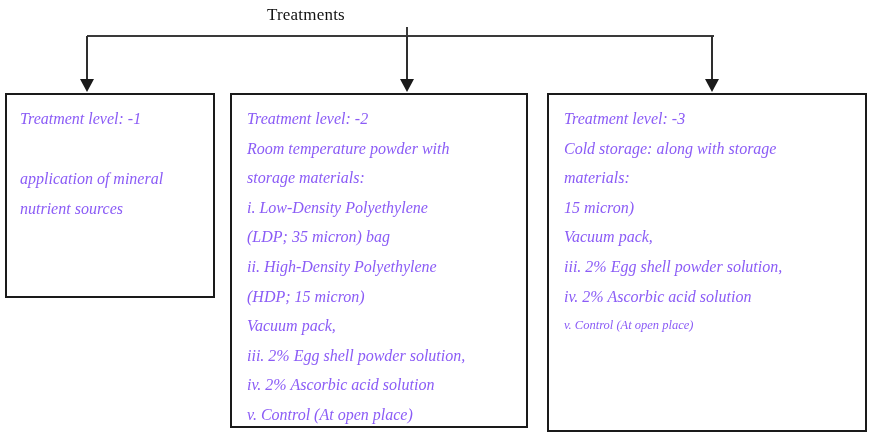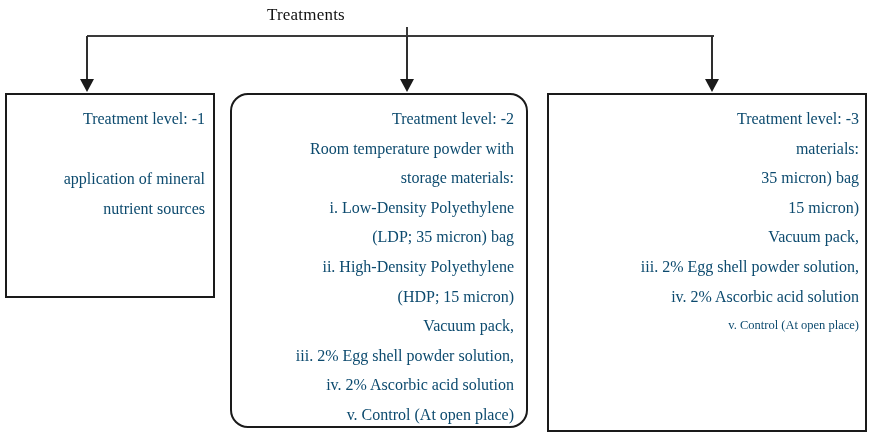--- a/index.html
+++ b/index.html
@@ -1,18 +1,18 @@
 <!DOCTYPE html>
 <html><head>
 <meta charset="utf-8">
 <style>
   * { margin: 0; padding: 0; box-sizing: border-box; }
   html, body { width: 873px; height: 446px; background: #ffffff; overflow: hidden; }
   body { font-family: "Liberation Serif", "DejaVu Serif", serif; color: #111111; }
-  .stage { position: relative; width: 873px; height: 446px; background: #ffffff; text-align: right; }
+  .stage { position: relative; width: 873px; height: 446px; background: #ffffff; }
 
   .title {
     position: absolute; left: 267px; top: 5px;
     font-size: 17px; color: #111111; letter-spacing: 0.2px;
     white-space: pre;
   }
 
   .hline {
     position: absolute; left: 87px; top: 35px;
     width: 627px; height: 2px; background: #3a3a3a;
@@ -35,26 +35,26 @@
   }
   .arrowhead.a1 { left: 80px; }
   .arrowhead.a2 { left: 400px; }
   .arrowhead.a3 { left: 705px; }
 
   .box {
     position: absolute; top: 93px;
     border: 2px solid #1a1a1a; background: #ffffff;
   }
   .box1 { left: 5px;   width: 210px; height: 205px; padding: 9px 8px 0 13px; }
-  .box2 { left: 230px; width: 298px; height: 335px; padding: 9px 12px 0 15px; border-radius: 18px; }
+  .box2 { left: 230px; width: 298px; height: 335px; padding: 9px 12px 0 15px; }
   .box3 { left: 547px; width: 320px; height: 339px; padding: 9px 6px 0 15px; }
 
   .line {
-    font-size: 16px; color: #0c4a6e; white-space: pre;
-    height: 29.6px; line-height: 29.6px; overflow: visible;
+    font-size: 16px; color: #8b5cf6; white-space: pre;
+    height: 29.6px; line-height: 29.6px; overflow: visible; font-style: italic;
   }
   .box1 .line { height: 30px; line-height: 30px; }
   .line.small { font-size: 12.5px; }
 </style>
 </head>
 <body>
 
 <div class="stage">
 
   <div class="title">Treatments</div>
@@ -86,22 +86,22 @@
     <div class="line">ii. High-Density Polyethylene</div>
     <div class="line">(HDP; 15 micron)</div>
     <div class="line">Vacuum pack,</div>
     <div class="line">iii. 2% Egg shell powder solution,</div>
     <div class="line">iv. 2% Ascorbic acid solution</div>
     <div class="line">v. Control (At open place)</div>
   </div>
 
   <div class="box box3">
     <div class="line">Treatment level: -3</div>
+    <div class="line">Cold storage: along with storage</div>
     <div class="line">materials:</div>
-    <div class="line">35 micron) bag</div>
     <div class="line">15 micron)</div>
     <div class="line">Vacuum pack,</div>
     <div class="line">iii. 2% Egg shell powder solution,</div>
     <div class="line">iv. 2% Ascorbic acid solution</div>
     <div class="line small">v. Control (At open place)</div>
   </div>
 
 </div>
 
 </body></html>

